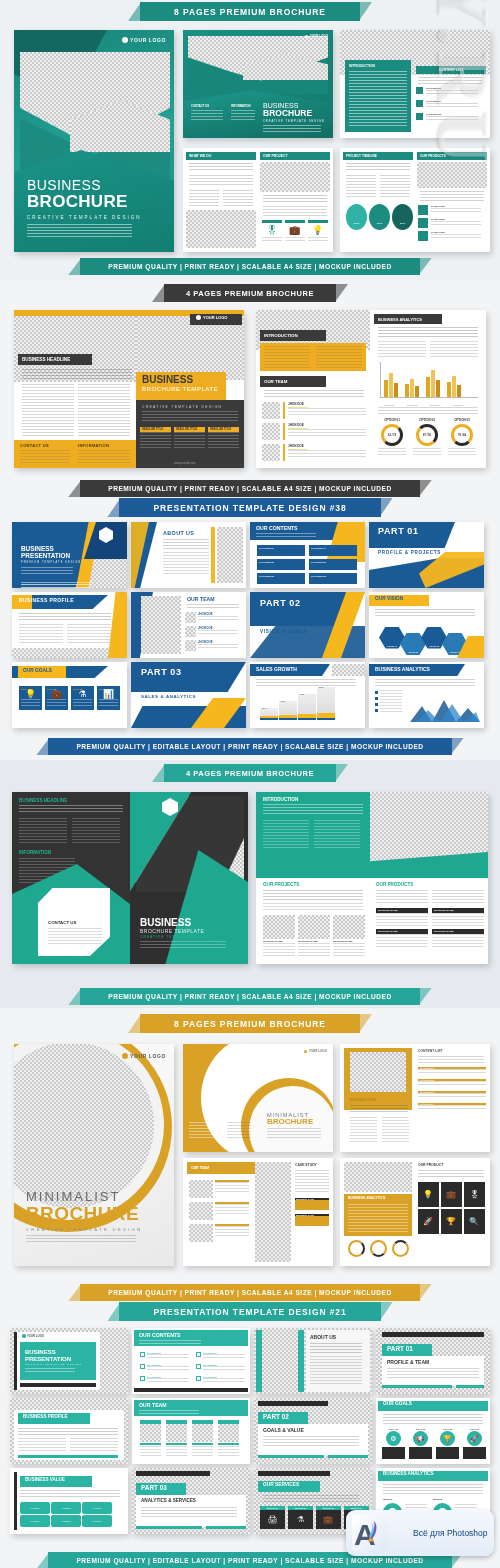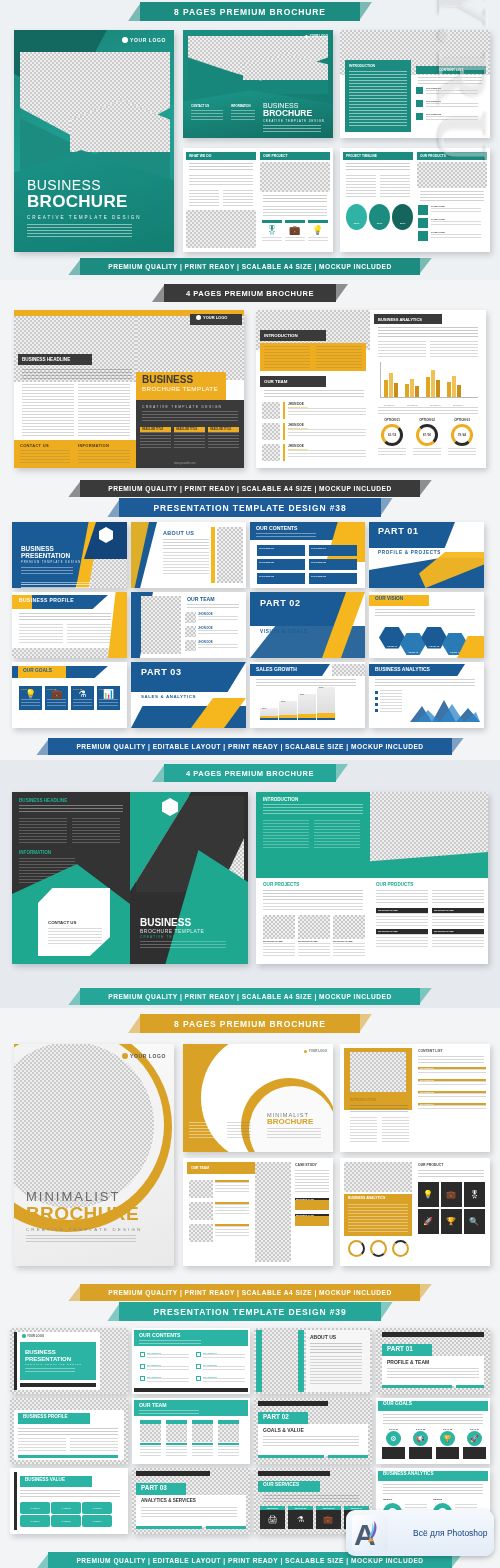--- a/index.html
+++ b/index.html
@@ -858,21 +858,21 @@
         <div style="background:#2b2b2b;height:25px;display:flex;align-items:center;justify-content:center;color:#fff;font-size:8px;">🔍</div>
       </div>
     </div>
   </div>
 
   <div class="section sec-light" style="height:280px;">
     <div class="ribbon-wrap" style="position:absolute;top:-4px;left:0;">
       <div class="ribbon ribbon-feat r-gold">PREMIUM QUALITY  |  PRINT READY  |  SCALABLE A4 SIZE  |  MOCKUP INCLUDED</div>
     </div>
     <div class="ribbon-wrap" style="position:absolute;top:14px;left:0;">
-      <div class="ribbon ribbon-lg r-tealL">PRESENTATION TEMPLATE DESIGN #39</div>
+      <div class="ribbon ribbon-lg r-tealL">PRESENTATION TEMPLATE DESIGN #21</div>
     </div>
 
     <div class="mock" style="position:absolute;left:10px;top:40px;width:118px;height:66px;">
       <div class="checker bar" style="inset:0;"></div>
       <div class="bar" style="left:4px;top:4px;width:86px;height:58px;background:#fff;"></div>
       <div class="bar" style="left:4px;top:4px;width:3px;height:58px;background:#2b2b2b;"></div>
       <div class="bar" style="left:10px;top:14px;width:76px;height:38px;background:#2bb3a3;"></div>
       <div style="position:absolute;left:12px;top:6px;display:flex;align-items:center;gap:1.5px;">
         <span style="width:3.5px;height:3.5px;border-radius:50%;background:#2bb3a3;"></span>
         <span style="font-size:2.8px;font-weight:bold;color:#555;">YOUR LOGO</span>

